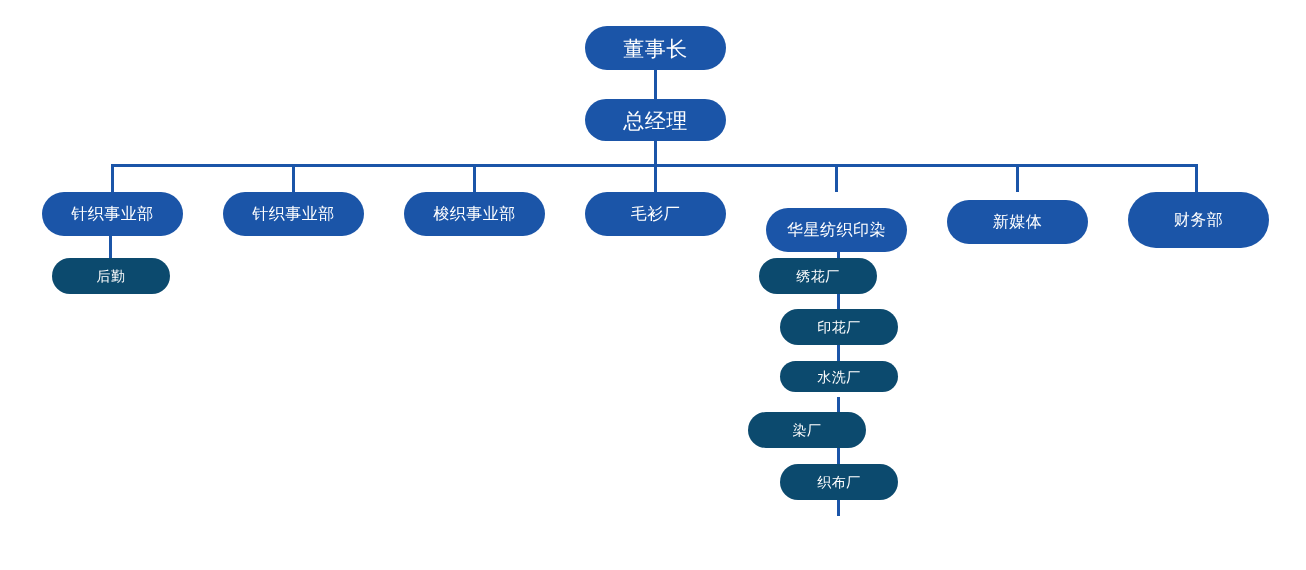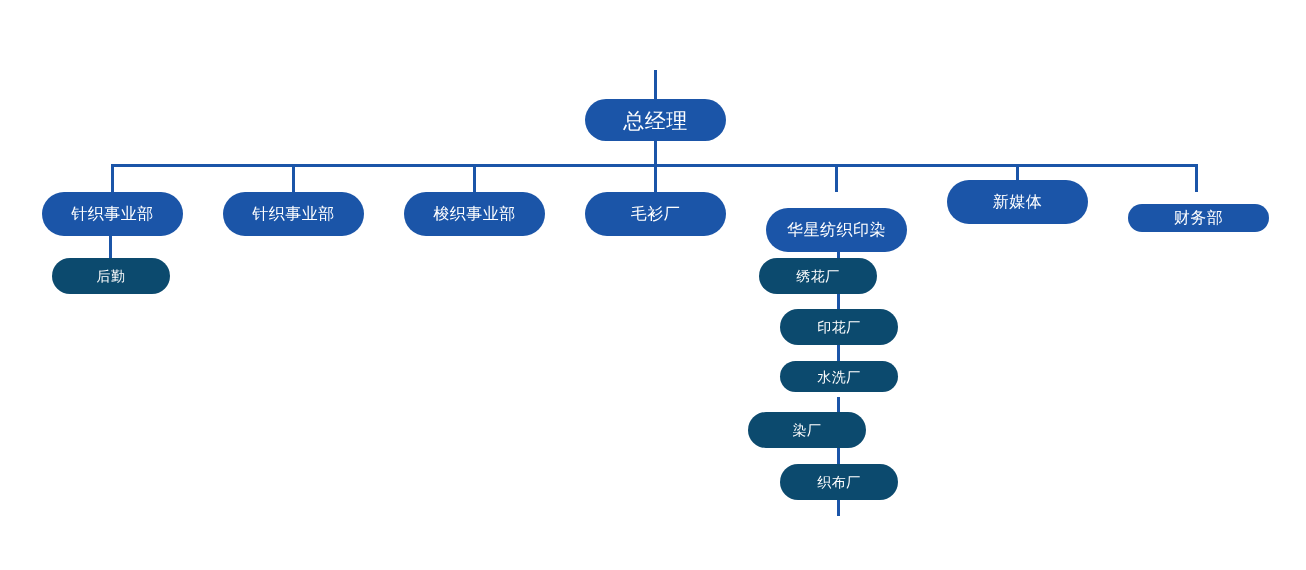--- a/index.html
+++ b/index.html
@@ -76,20 +76,23 @@
 
   <div class="conn conn-v" style="left:109px; top:236px; height:23px;"></div>
 
   <div class="conn conn-v" style="left:837px; top:236px; height:23px;"></div>
   <div class="conn conn-v" style="left:837px; top:294px; height:16px;"></div>
   <div class="conn conn-v" style="left:837px; top:345px; height:17px;"></div>
   <div class="conn conn-v" style="left:837px; top:397px; height:16px;"></div>
   <div class="conn conn-v" style="left:837px; top:448px; height:17px;"></div>
   <div class="conn conn-v" style="left:837px; top:500px; height:16px;"></div>
 
+  <div class="node lvl-root" style="left:585px; top:26px; width:141px; height:44px;">
+    <span class="node-label">董事长</span>
+  </div>
 
   <div class="node lvl-root" style="left:585px; top:99px; width:141px; height:42px;">
     <span class="node-label">总经理</span>
   </div>
 
   <div class="node lvl-dept" style="left:42px; top:192px; width:141px; height:44px;">
     <span class="node-label">针织事业部</span>
   </div>
 
   <div class="node lvl-dept" style="left:223px; top:192px; width:141px; height:44px;">
@@ -101,25 +104,25 @@
   </div>
 
   <div class="node lvl-dept" style="left:585px; top:192px; width:141px; height:44px;">
     <span class="node-label">毛衫厂</span>
   </div>
 
   <div class="node lvl-dept" style="left:766px; top:192px; width:141px; height:44px;margin-top:16px;">
     <span class="node-label">华星纺织印染</span>
   </div>
 
-  <div class="node lvl-dept" style="left:947px; top:180px; width:141px; height:44px;">
+  <div class="node lvl-dept" style="left:947px; top:200px; width:141px; height:44px;">
     <span class="node-label">新媒体</span>
   </div>
 
-  <div class="node lvl-dept" style="left:1128px; top:204px; width:141px; height:28px;font-family:Liberation Serif, serif;">
+  <div class="node lvl-dept" style="left:1128px; top:192px; width:141px; height:56px;font-family:Liberation Serif, serif;">
     <span class="node-label">财务部</span>
   </div>
 
   <div class="node lvl-sub" style="left:52px; top:258px; width:118px; height:36px;">
     <span class="node-label">后勤</span>
   </div>
 
   <div class="node lvl-sub" style="left:759px; top:258px; width:118px; height:36px;">
     <span class="node-label">绣花厂</span>
   </div>

